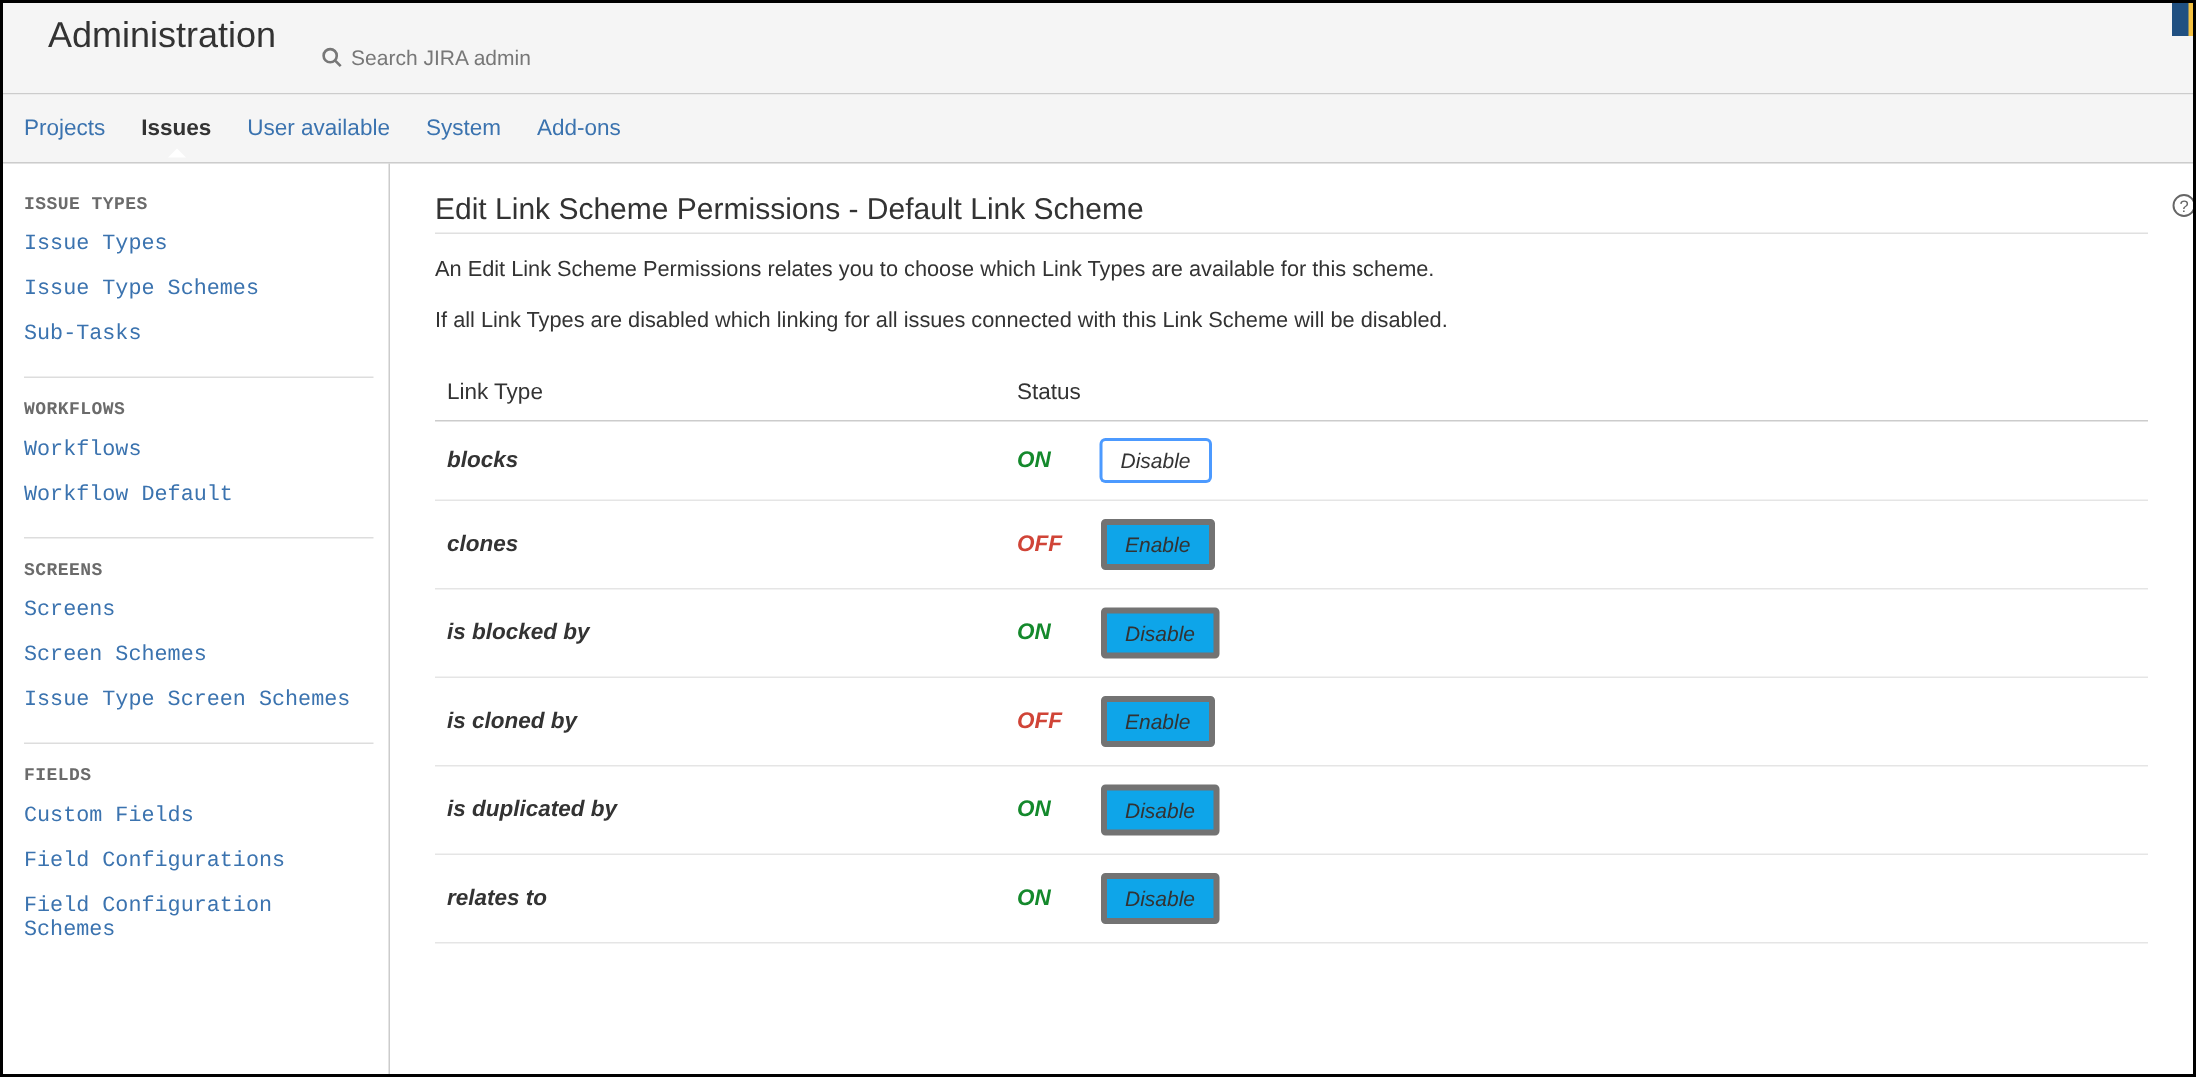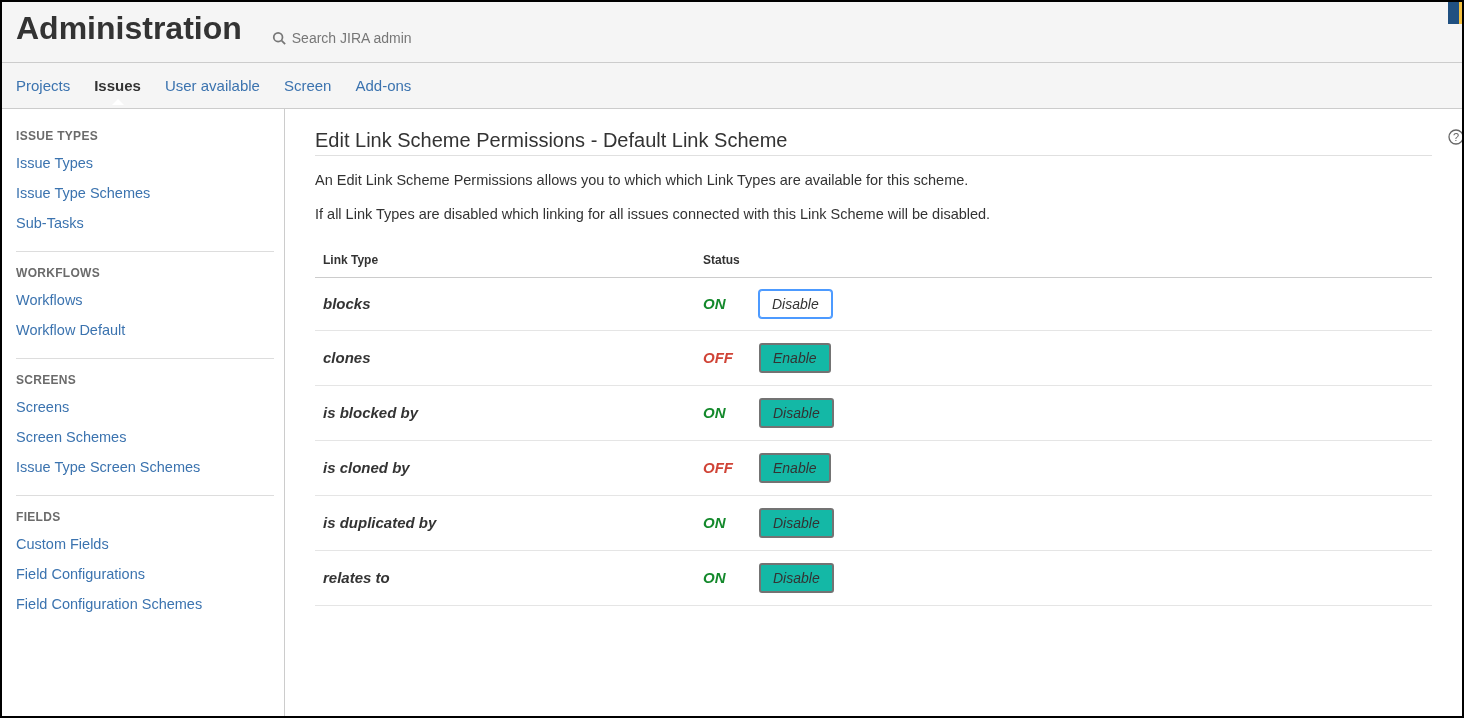--- a/index.html
+++ b/index.html
@@ -16,24 +16,25 @@
   }
   .header-bar {
     background: #f5f5f5;
     border-bottom: 1px solid #ccc;
     height: 61px;
     display: flex;
     align-items: flex-start;
     padding: 8px 14px 0 14px;
   }
   .admin-title {
-    font-size: 32px;
-    color: #333;
-    font-weight: 700;
+    font-size: 24px;
+    color: #333;
+    font-weight: 400;
     margin-right: 30px;
+    margin-left: 16px;
   }
   .search-wrap {
     display: flex;
     align-items: center;
     margin-top: 20px;
     color: #777;
   }
   .search-wrap svg { width: 14px; height: 14px; margin-right: 6px; }
   .search-text { font-size: 14px; color: #777; }
   .nav-tabs {
@@ -65,24 +66,25 @@
     width: 0; height: 0;
     border-left: 6px solid transparent;
     border-right: 6px solid transparent;
     border-bottom: 6px solid #fff;
   }
   .body-wrap {
     display: flex;
     height: calc(100% - 107px);
   }
   .sidebar {
-    width: 283px;
+    width: 258px;
     border-right: 1px solid #ccc;
     padding: 20px 10px 0 14px;
     overflow: hidden;
+    font-family: Liberation Mono, monospace;
   }
   .side-group { margin-bottom: 14px; padding-bottom: 6px; border-bottom: 1px solid #ddd; }
   .side-group:last-child { border-bottom: none; }
   .side-heading {
     font-size: 12px;
     color: #6b6b6b;
     font-weight: bold;
     letter-spacing: 0.3px;
     margin-bottom: 12px;
     text-transform: uppercase;
@@ -114,40 +116,40 @@
     margin: 14px 0 10px 0;
     line-height: 1.4;
   }
   table.link-table {
     width: 100%;
     border-collapse: collapse;
     margin-top: 18px;
   }
   table.link-table th {
     text-align: left;
-    font-size: 12px;
-    font-weight: bold;
+    font-size: 15px;
+    font-weight: normal;
     padding: 10px 8px;
     border-bottom: 1px solid #ccc;
   }
   table.link-table td {
     padding: 12px 8px;
     border-bottom: 1px solid #e5e5e5;
     vertical-align: middle;
     font-size: 15px;
     font-style: italic;
   }
   .col-type { font-weight: bold; width: 380px; }
   .status-on { color: #14892c; font-weight: bold; }
   .status-off { color: #d04437; font-weight: bold; }
   .status-cell { width: 56px; text-align: left; }
   .btn {
     display: inline-block;
-    background: #14b8a6;
-    border: 2px solid #737373;
+    background: #0ea5e9;
+    border: 4px solid #737373;
     border-radius: 3px;
     padding: 5px 12px;
     font-size: 14px;
     color: #333;
     cursor: pointer;
   }
   .btn.focus {
     border: 1px solid #4c9aff;
     box-shadow: 0 0 0 1px #4c9aff;
     background: #fff;
@@ -181,21 +183,21 @@
     </svg>
     <span class="search-text">Search JIRA admin</span>
   </div>
   <div class="corner-badge"></div>
 </div>
 
 <div class="nav-tabs">
     <div class="nav-tab">Projects</div>
     <div class="nav-tab active">Issues</div>
     <div class="nav-tab">User available</div>
-    <div class="nav-tab">Screen</div>
+    <div class="nav-tab">System</div>
     <div class="nav-tab">Add-ons</div>
   </div>
 
 <div class="body-wrap">
   <div class="sidebar">
       <div class="side-group">
         <div class="side-heading">ISSUE TYPES</div>
         <a class="side-link">Issue Types</a>
         <a class="side-link">Issue Type Schemes</a>
         <a class="side-link">Sub-Tasks</a>
@@ -218,21 +220,21 @@
         <a class="side-link">Field Configuration Schemes</a>
       </div>
     </div>
 
   <div class="main">
     <svg class="help-icon" viewBox="0 0 16 16">
       <circle cx="8" cy="8" r="7" fill="none" stroke="#666" stroke-width="1.3"></circle>
       <text x="8" y="12" text-anchor="middle" font-size="11" fill="#666" font-family="Arial">?</text>
     </svg>
     <div class="page-title">Edit Link Scheme Permissions - Default Link Scheme</div>
-    <p class="desc-text">An Edit Link Scheme Permissions allows you to which which Link Types are available for this scheme.</p>
+    <p class="desc-text">An Edit Link Scheme Permissions relates you to choose which Link Types are available for this scheme.</p>
     <p class="desc-text">If all Link Types are disabled which linking for all issues connected with this Link Scheme will be disabled.</p>
 
     <table class="link-table">
       <thead>
         <tr>
           <th>Link Type</th>
           <th colspan="2">Status</th>
         </tr>
       </thead>
       <tbody>

